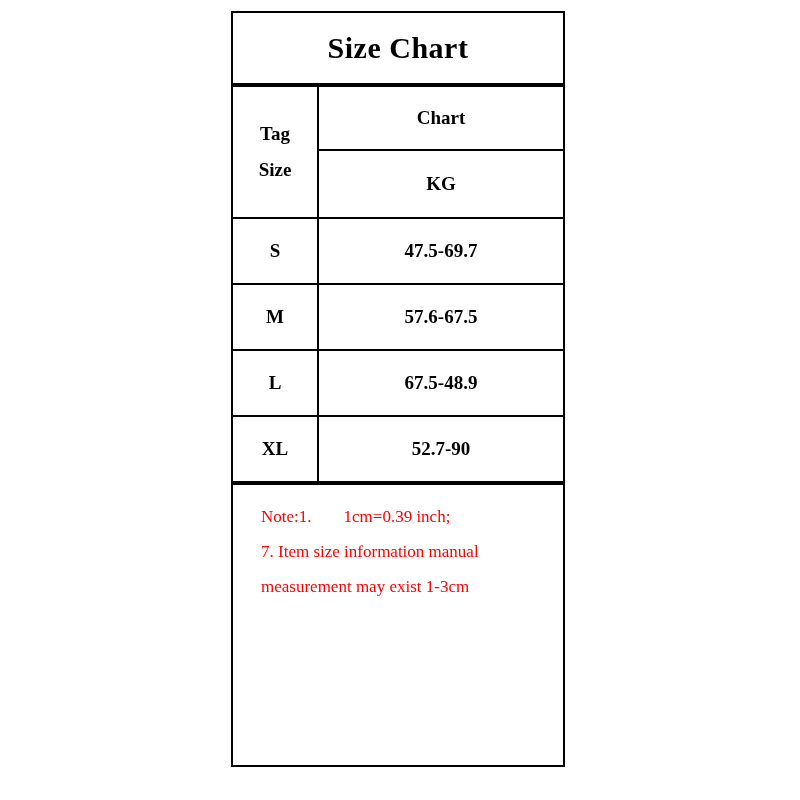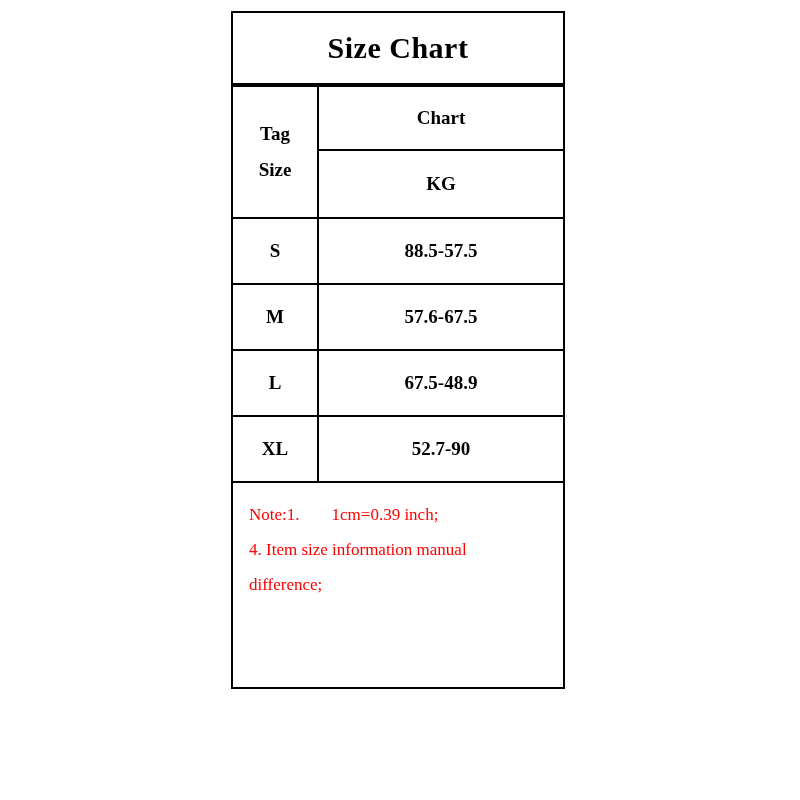--- a/index.html
+++ b/index.html
@@ -12,21 +12,21 @@
     height: 800px;
     font-family: "Liberation Serif", serif;
     color: #000000;
     position: relative;
   }
   .chart-wrap {
     position: absolute;
     left: 231px;
     top: 11px;
     width: 334px;
-    height: 678px;
+    height: 756px;
     border: 2px solid #000000;
     box-sizing: border-box;
     background: #ffffff;
   }
   .title-row {
     height: 70px;
     border-bottom: 2px solid #000000;
     display: flex;
     align-items: center;
     justify-content: center;
@@ -66,30 +66,30 @@
     height: 64px;
   }
   
   table.size-table tr td:first-child {
     border-left: none;
   }
   table.size-table tr td:last-child {
     border-right: none;
   }
   table.size-table tr:last-child td {
-    border-bottom: 2px solid #000000;
+    border-bottom: 4px solid #000000;
   }
   .notes {
     padding: 14px 14px 0 12px;
     color: #ff0000;
     font-size: 17px;
     line-height: 1.0;
   }
   .notes p {
-    margin: 0 0 0 4px;
+    margin: 0 0 0 16px;
     padding: 9px 0;
     color: #ff0000;
   }
   .note-indent {
     display: inline-block;
     width: 32px;
   }
 </style>
 </head>
 <body>
@@ -108,38 +108,38 @@
           <span class="tag-line">Size</span>
         </td>
         <td class="head-weight">Chart</td>
       </tr>
       <tr>
         <td class="head-kg">KG</td>
       </tr>
 
       <tr>
         <td class="row-cell tag-cell">S</td>
-        <td class="row-cell">88.5-57.5</td>
+        <td class="row-cell">47.5-69.7</td>
       </tr>
       <tr>
         <td class="row-cell tag-cell">M</td>
         <td class="row-cell">57.6-67.5</td>
       </tr>
       <tr>
         <td class="row-cell tag-cell">L</td>
         <td class="row-cell">67.5-48.9</td>
       </tr>
       <tr>
         <td class="row-cell tag-cell">XL</td>
         <td class="row-cell">52.7-90</td>
       </tr>
     </tbody>
   </table>
 
   <div class="notes">
     <p>
       <span>Note:1.</span><span class="note-indent"></span><span>1cm=0.39 inch;</span>
     </p>
-    <p>4.  Item size information manual</p>
-    <p>difference;</p>
+    <p>7.  Item size information manual</p>
+    <p>measurement may exist 1-3cm</p>
   </div>
 
 </div>
 
 </body></html>

